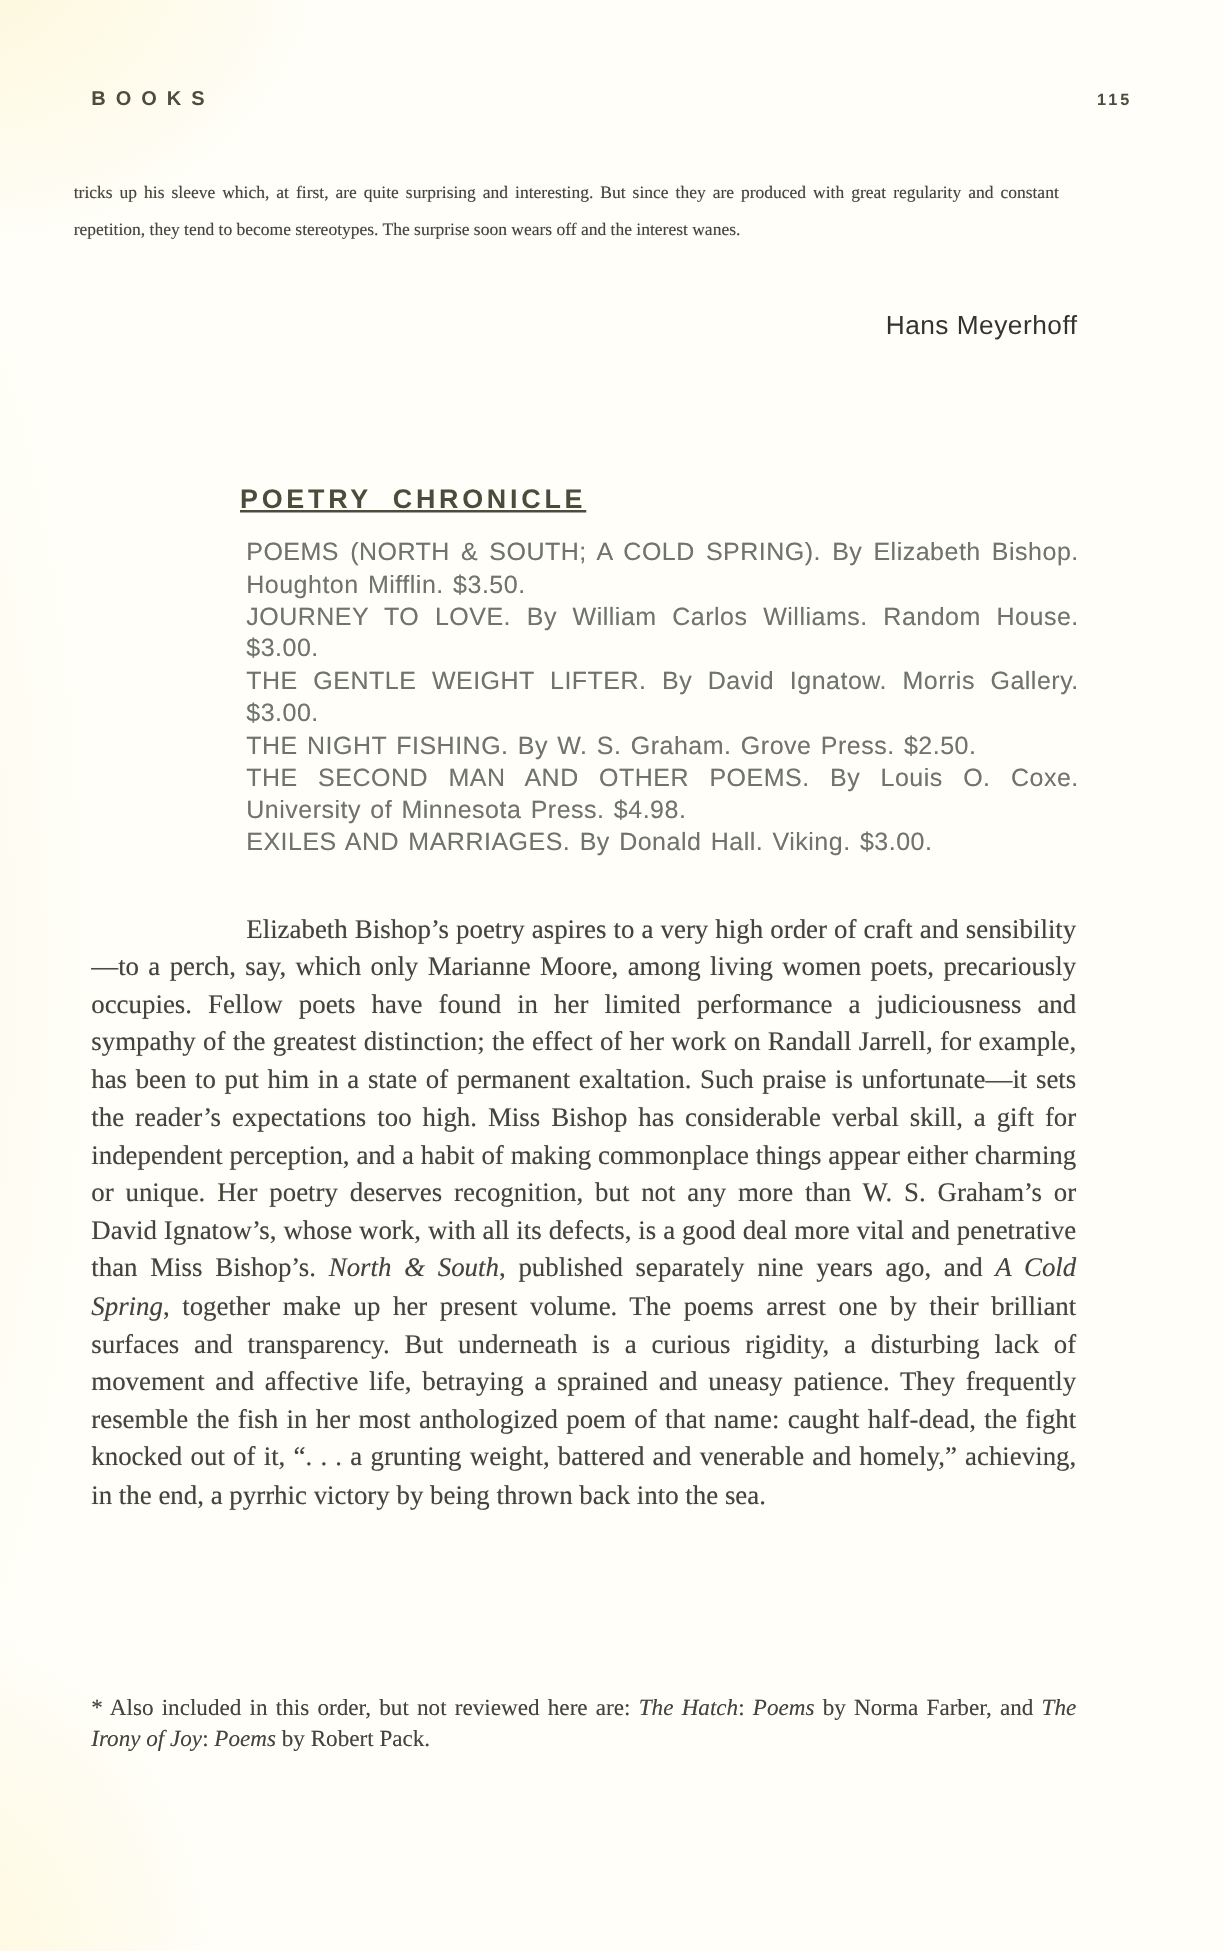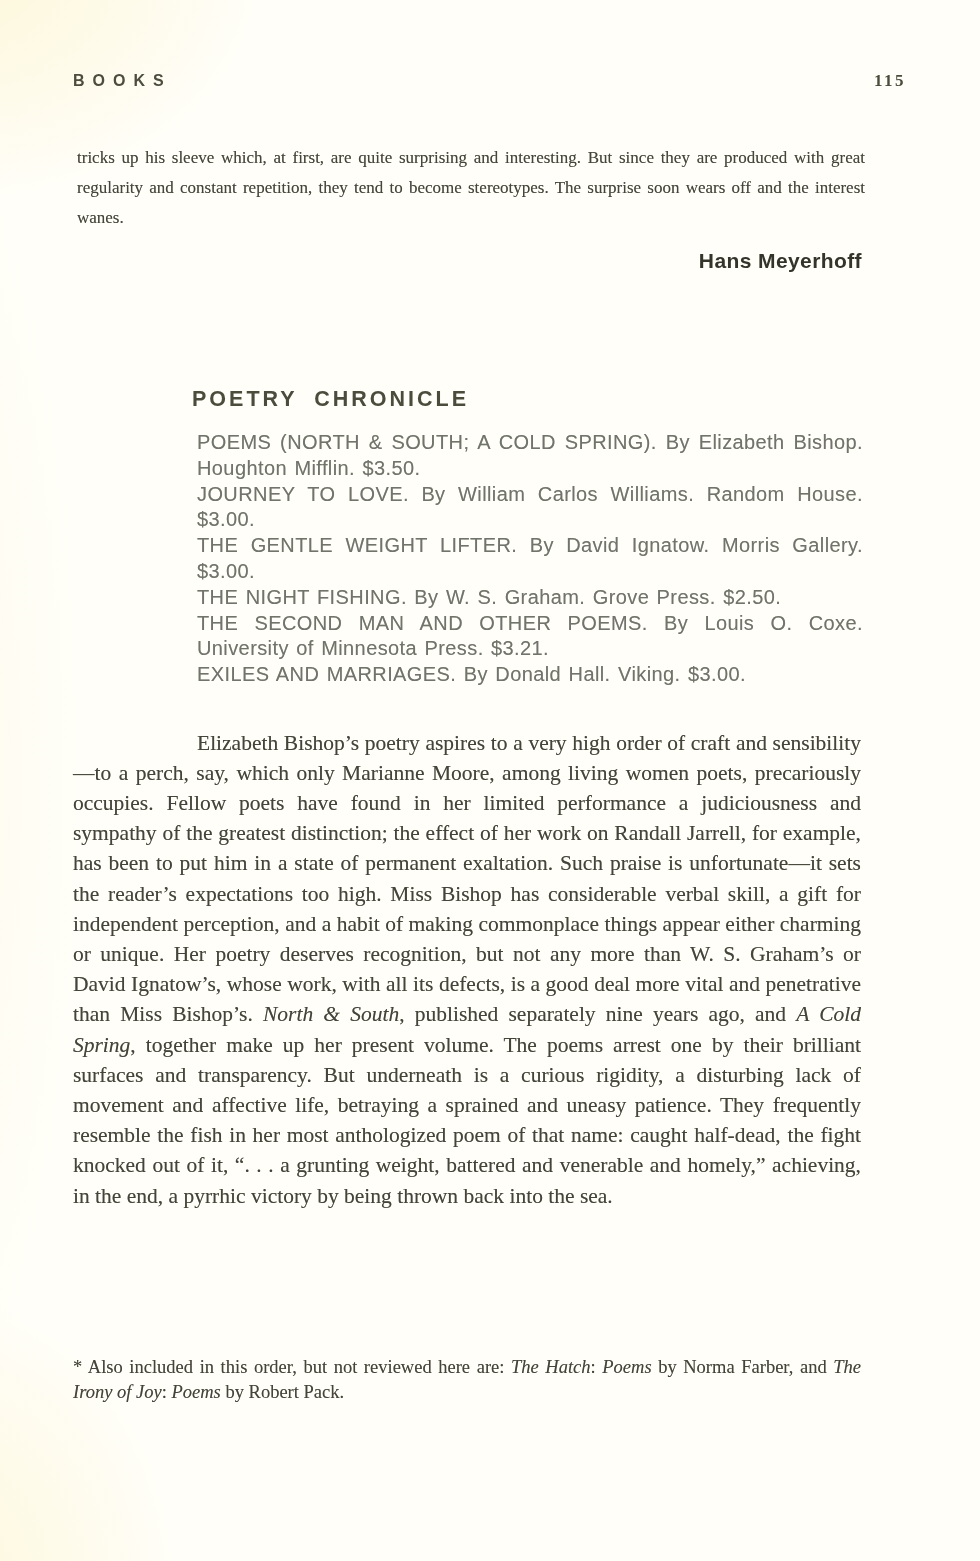--- a/index.html
+++ b/index.html
@@ -29,56 +29,57 @@
     right: 74px;
     display: flex;
     justify-content: space-between;
     align-items: baseline;
     font-family: "Liberation Sans", sans-serif;
     font-weight: 700;
     font-size: 16px;
     color: #4d4d3e;
   }
   .running-head .section { letter-spacing: 8px; }
-  .running-head .folio   { letter-spacing: 2.5px; font-size: 17px; font-family: Liberation Serif, serif; }
+  .running-head .folio   { letter-spacing: 2.5px; font-size: 13px; }
   
   .intro {
     position: absolute;
     top: 126px;
-    left: 77px;
+    left: 59px;
     width: 788px;
-    font-size: 17px;
+    font-size: 14px;
     line-height: 30px;
     text-align: justify;
     color: #46453b;
     text-shadow: 0 0 0.6px rgba(70,69,59,0.45);
   }
   
   .byline {
     position: absolute;
     top: 249px;
     right: 118px;
     font-family: "Liberation Sans", sans-serif;
-    font-weight: 700;
+    font-weight: 400;
     font-size: 21px;
     letter-spacing: 0.4px;
     color: #34342b;
     margin-left: 43px;
   }
   
   .article-title {
     position: absolute;
     top: 369px;
     left: 192px;
     font-family: "Liberation Sans", sans-serif;
     font-weight: 700;
     font-size: 21.5px;
     letter-spacing: 3px;
     word-spacing: 8px;
     color: #4c4c3d;
+    text-decoration: underline;
   }
   
   .book-list {
     position: absolute;
     top: 430px;
     left: 197px;
     width: 666px;
     font-family: "Liberation Sans", sans-serif;
     font-weight: 400;
     font-size: 20px;
@@ -131,21 +132,21 @@
 
   <div class="byline">Hans Meyerhoff</div>
 
   <h2 class="article-title">POETRY CHRONICLE</h2>
 
   <div class="book-list">
     <div class="book-entry">POEMS (NORTH &amp; SOUTH; A COLD SPRING). By Elizabeth Bishop. Houghton Mifflin. $3.50.</div>
     <div class="book-entry">JOURNEY TO LOVE. By William Carlos Williams. Random House. $3.00.</div>
     <div class="book-entry">THE GENTLE WEIGHT LIFTER. By David Ignatow. Morris Gallery. $3.00.</div>
     <div class="book-entry">THE NIGHT FISHING. By W. S. Graham. Grove Press. $2.50.</div>
-    <div class="book-entry">THE SECOND MAN AND OTHER POEMS. By Louis O. Coxe. University of Minnesota Press. $3.21.</div>
+    <div class="book-entry">THE SECOND MAN AND OTHER POEMS. By Louis O. Coxe. University of Minnesota Press. $4.98.</div>
     <div class="book-entry">EXILES AND MARRIAGES. By Donald Hall. Viking. $3.00.</div>
   </div>
 
   <p class="body-text"><span>Elizabeth Bishop’s poetry aspires to a very high order of craft and sensibility—to a perch, say, which only Marianne Moore, among living women poets, precariously occupies. Fellow poets have found in her limited performance a judiciousness and sympathy of the greatest distinction; the effect of her work on Randall Jarrell, for example, has been to put him in a state of permanent exaltation. Such praise is unfortunate—it sets the reader’s expectations too high. Miss Bishop has considerable verbal skill, a gift for independent perception, and a habit of making commonplace things appear either charming or unique. Her poetry deserves recognition, but not any more than W. S. Graham’s or David Ignatow’s, whose work, with all its defects, is a good deal more vital and penetrative than Miss Bishop’s. </span><em>North &amp; South</em><span>, published separately nine years ago, and </span><em>A Cold Spring</em><span>, together make up her present volume. The poems arrest one by their brilliant surfaces and transparency. But underneath is a curious rigidity, a disturbing lack of movement and affective life, betraying a sprained and uneasy patience. They frequently resemble the fish in her most anthologized poem of that name: caught half-dead, the fight knocked out of it, “. . . a grunting weight, battered and venerable and homely,” achieving, in the end, a pyrrhic victory by being thrown back into the sea.</span></p>
 
   <p class="footnote"><span>* Also included in this order, but not reviewed here are: </span><em>The Hatch</em><span>: </span><em>Poems</em><span> by Norma Farber, and </span><em>The Irony of Joy</em><span>: </span><em>Poems</em><span> by Robert Pack.</span></p>
 
 </div>
 
 </body></html>

